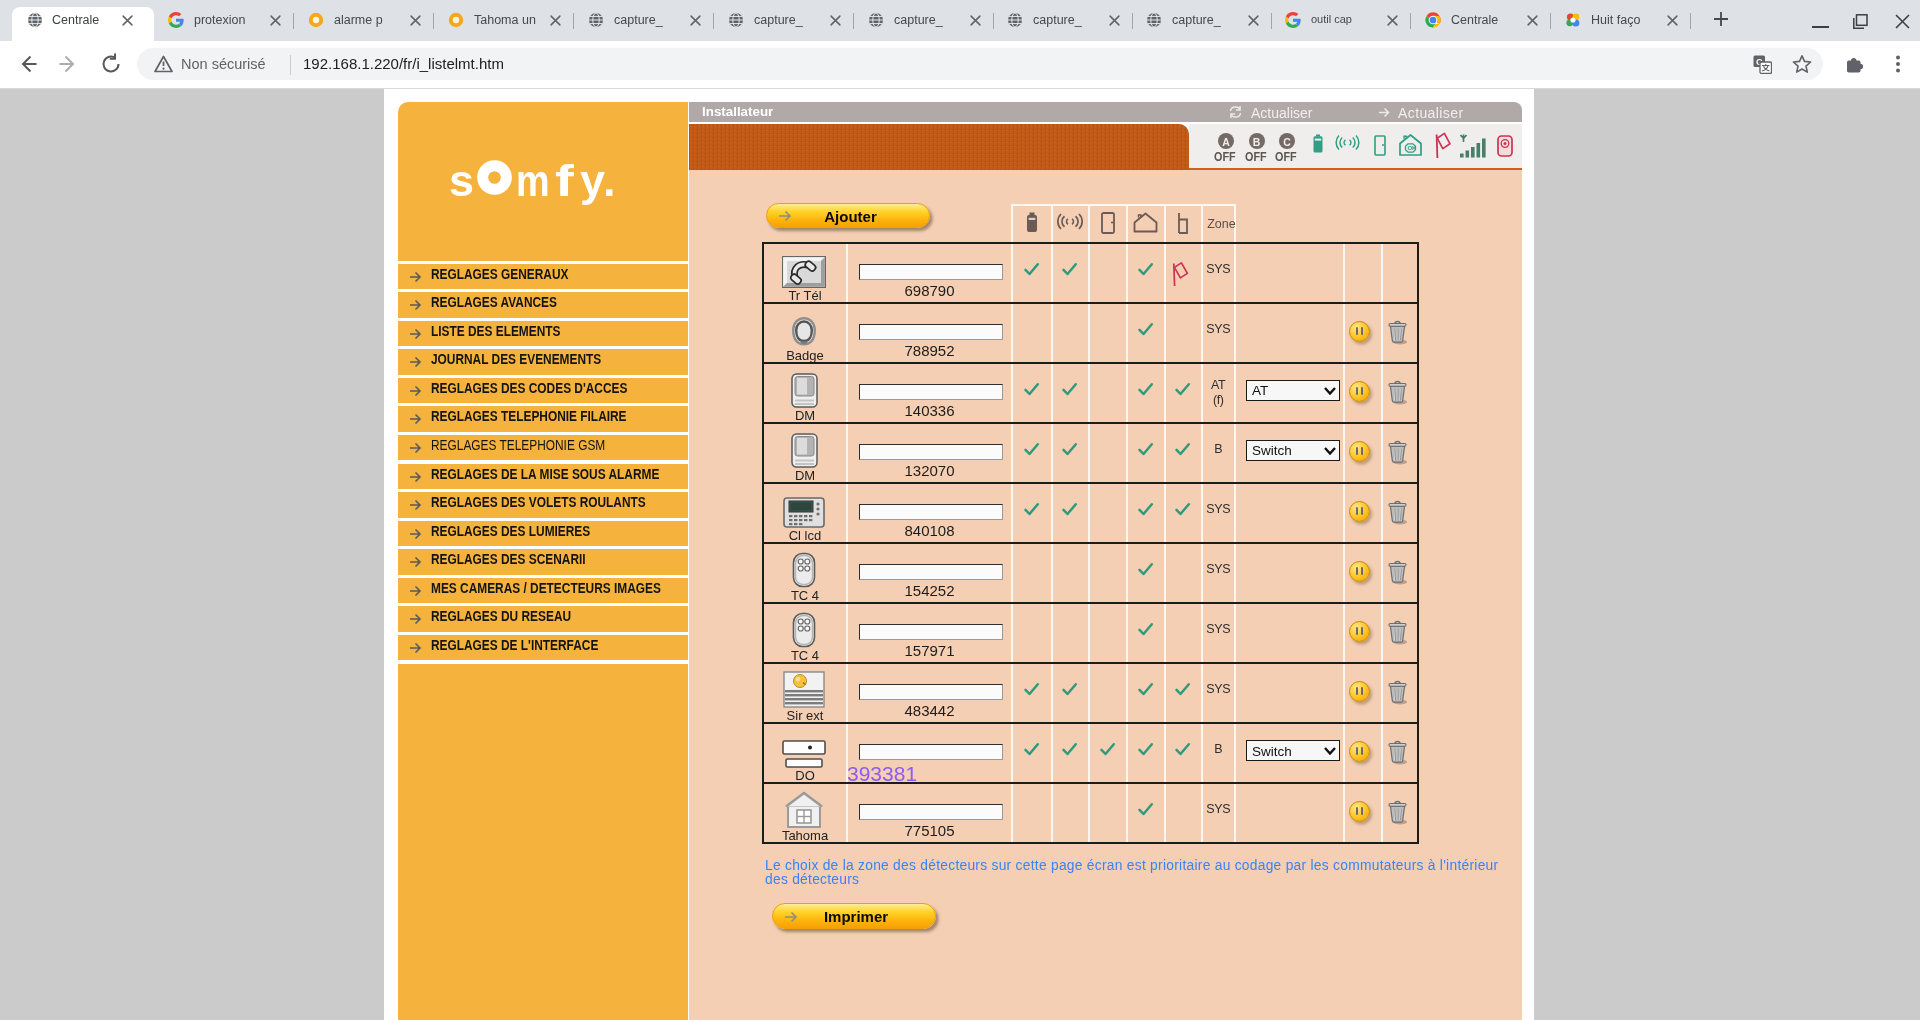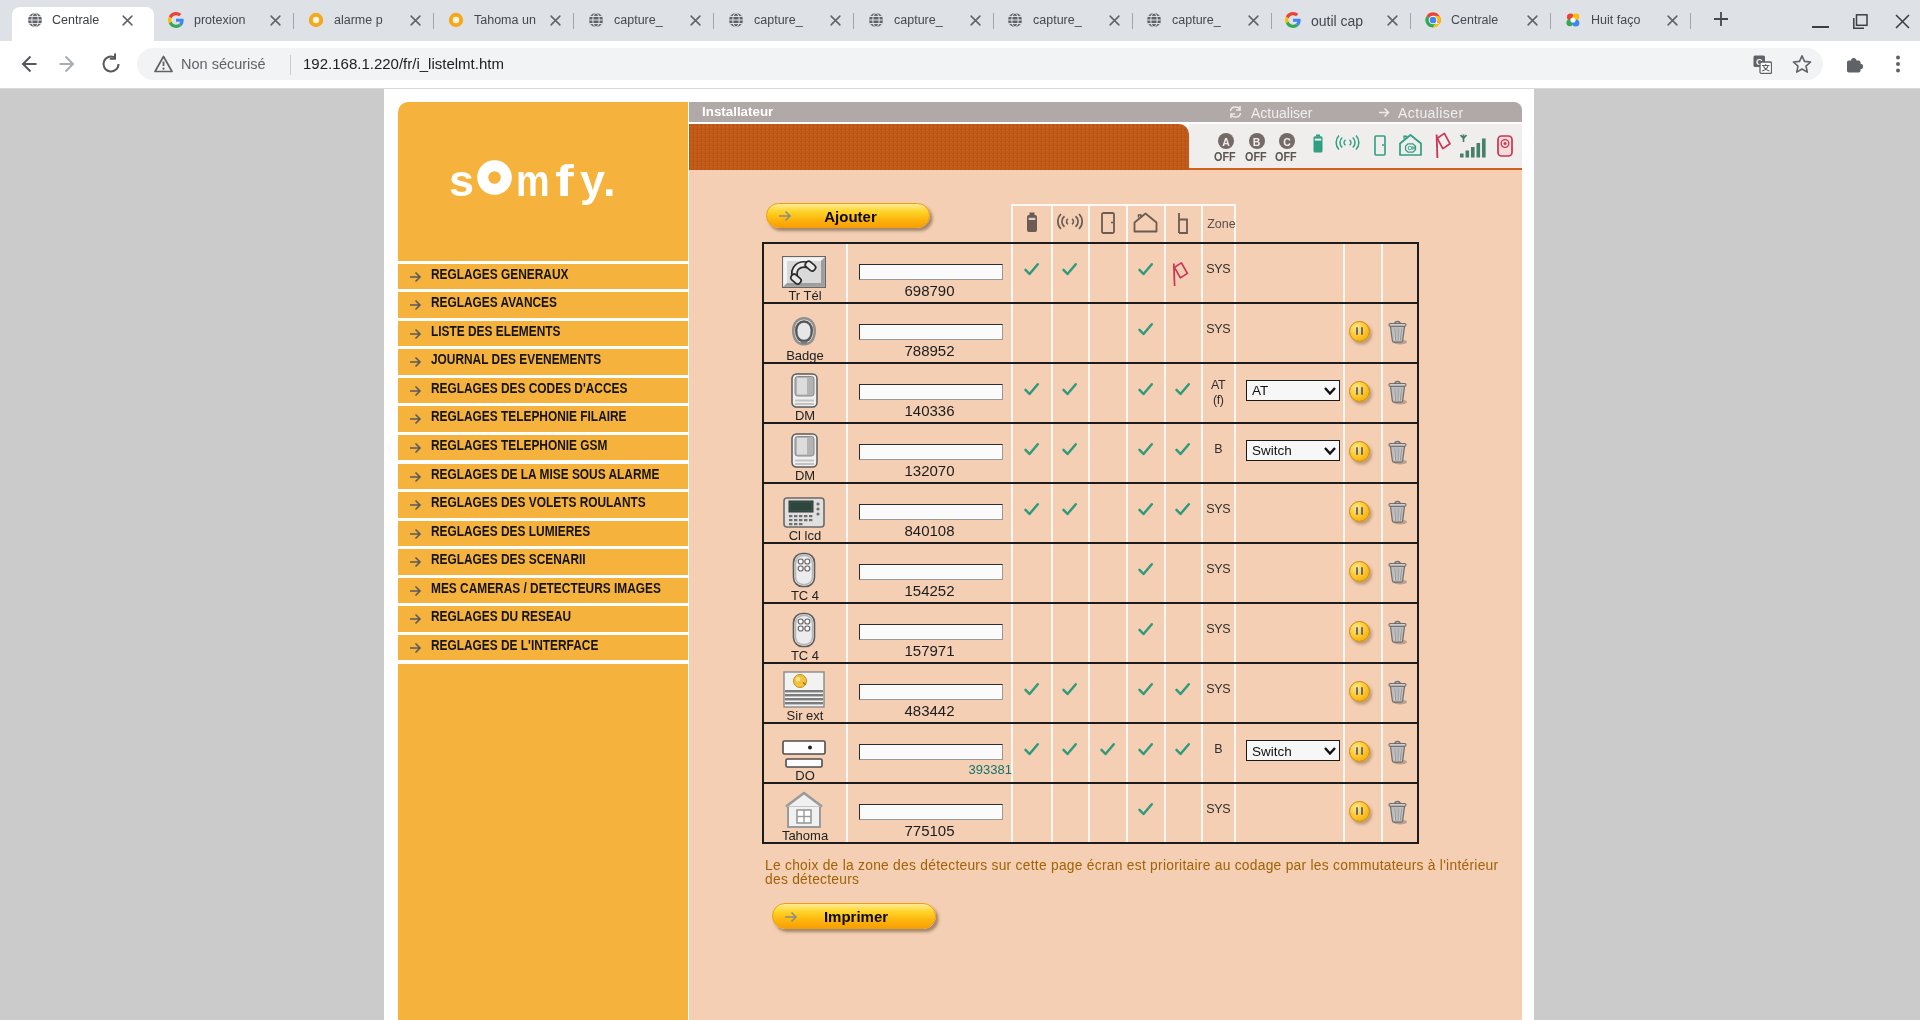--- a/index.html
+++ b/index.html
@@ -111,21 +111,21 @@
 <svg class="a" style="left:1248px;top:15px" width="11" height="11" viewBox="0 0 10 10">
       <path d="M1 1 L9 9 M9 1 L1 9" stroke="#5f6368" stroke-width="1.35" stroke-linecap="round"></path>
     </svg>
 <div class="a" style="left:1271px;top:13px;width:1px;height:16px;background:#9fa5ab"></div>
 <div class="a" style="left:1285px;top:12px"><svg width="16" height="16" viewBox="0 0 48 48">
         <path fill="#EA4335" d="M24 9.5c3.54 0 6.71 1.22 9.21 3.6l6.85-6.85C35.9 2.38 30.47 0 24 0 14.62 0 6.51 5.38 2.56 13.22l7.98 6.19C12.43 13.72 17.74 9.5 24 9.5z"></path>
         <path fill="#4285F4" d="M46.98 24.55c0-1.57-.15-3.09-.38-4.55H24v9.02h12.94c-.58 2.96-2.26 5.48-4.78 7.18l7.73 6c4.51-4.18 7.09-10.36 7.09-17.65z"></path>
         <path fill="#FBBC05" d="M10.53 28.59c-.48-1.45-.76-2.99-.76-4.59s.27-3.14.76-4.59l-7.98-6.19C.92 16.46 0 20.12 0 24c0 3.88.92 7.54 2.56 10.78l7.97-6.19z"></path>
         <path fill="#34A853" d="M24 48c6.48 0 11.93-2.13 15.89-5.81l-7.73-6c-2.15 1.45-4.92 2.3-8.16 2.3-6.26 0-11.57-4.22-13.47-9.91l-7.98 6.19C6.51 42.62 14.62 48 24 48z"></path>
       </svg></div>
-<div class="a" style="left:1311px;top:13px;width:70px;font-size:14px;color:#45494d;overflow:hidden;white-space:nowrap">outil cap</div>
+<div class="a" style="left:1311px;top:13px;width:70px;font-size:11px;color:#45494d;overflow:hidden;white-space:nowrap">outil cap</div>
 <svg class="a" style="left:1387px;top:15px" width="11" height="11" viewBox="0 0 10 10">
       <path d="M1 1 L9 9 M9 1 L1 9" stroke="#5f6368" stroke-width="1.35" stroke-linecap="round"></path>
     </svg>
 <div class="a" style="left:1410px;top:13px;width:1px;height:16px;background:#9fa5ab"></div>
 <div class="a" style="left:1425px;top:12px"><svg width="16" height="16" viewBox="0 0 100 100">
 <circle cx="50" cy="50" r="48" fill="#fff"></circle>
 <path d="M50 2 A48 48 0 0 1 91.6 74 L50 50 Z M50 2 A48 48 0 0 0 8.4 26 L50 50 Z" fill="#EA4335"></path>
 <path d="M8.4 26 A48 48 0 0 0 50 98 L74 56 A28 28 0 0 1 26 36 Z" fill="#34A853"></path>
 <path d="M50 98 A48 48 0 0 0 91.6 74 L66 74 Z" fill="#FBBC05"></path>
 <path d="M91.6 74 A48 48 0 0 0 91.6 26 L50 22 A28 28 0 0 1 74 56 Z" fill="#FBBC05"></path>
@@ -240,21 +240,21 @@
 <div class="a" style="left:431px;top:379.8px;font-size:14.5px;font-weight:bold;color:#141414"><span class="sx" style="transform:scaleX(.82)">REGLAGES DES CODES D'ACCES</span></div>
 <div class="a" style="left:398px;top:406.3px;width:290px;height:25.6px;background:#f5b33e"></div>
 <svg class="a" style="left:409px;top:413.3px" width="13" height="12" viewBox="0 0 13 12">
       <path d="M1 6 H10 M6.5 1.5 L11 6 L6.5 10.5" fill="none" stroke="#5a5a5a" stroke-width="1.6"></path>
     </svg>
 <div class="a" style="left:431px;top:408.3px;font-size:14.5px;font-weight:bold;color:#141414"><span class="sx" style="transform:scaleX(.82)">REGLAGES TELEPHONIE FILAIRE</span></div>
 <div class="a" style="left:398px;top:434.9px;width:290px;height:25.6px;background:#f5b33e"></div>
 <svg class="a" style="left:409px;top:441.9px" width="13" height="12" viewBox="0 0 13 12">
       <path d="M1 6 H10 M6.5 1.5 L11 6 L6.5 10.5" fill="none" stroke="#5a5a5a" stroke-width="1.6"></path>
     </svg>
-<div class="a" style="left:431px;top:436.9px;font-size:14.5px;font-weight:bold;color:#141414"><span class="sx" style="transform:scaleX(.82)">REGLAGES TELEPHONIE GSM</span></div>
+<div class="a" style="left:431px;top:436.9px;font-size:14.5px;font-weight:normal;color:#141414"><span class="sx" style="transform:scaleX(.82)">REGLAGES TELEPHONIE GSM</span></div>
 <div class="a" style="left:398px;top:463.5px;width:290px;height:25.6px;background:#f5b33e"></div>
 <svg class="a" style="left:409px;top:470.5px" width="13" height="12" viewBox="0 0 13 12">
       <path d="M1 6 H10 M6.5 1.5 L11 6 L6.5 10.5" fill="none" stroke="#5a5a5a" stroke-width="1.6"></path>
     </svg>
 <div class="a" style="left:431px;top:465.5px;font-size:14.5px;font-weight:bold;color:#141414"><span class="sx" style="transform:scaleX(.82)">REGLAGES DE LA MISE SOUS ALARME</span></div>
 <div class="a" style="left:398px;top:492.1px;width:290px;height:25.6px;background:#f5b33e"></div>
 <svg class="a" style="left:409px;top:499.1px" width="13" height="12" viewBox="0 0 13 12">
       <path d="M1 6 H10 M6.5 1.5 L11 6 L6.5 10.5" fill="none" stroke="#5a5a5a" stroke-width="1.6"></path>
     </svg>
 <div class="a" style="left:431px;top:494.1px;font-size:14.5px;font-weight:bold;color:#141414"><span class="sx" style="transform:scaleX(.82)">REGLAGES DES VOLETS ROULANTS</span></div>
@@ -686,21 +686,21 @@
 <path d="M8 4.5 C8 1.8 13 1.8 13 4.5" fill="none" stroke="#6e6e6e" stroke-width="1.5"></path>
 </svg></div>
 <div class="a" style="left:761.5px;top:721.9px;width:657.5px;height:2px;background:#1c1c1c"></div>
 <div class="a" style="left:782.2px;top:739.9px"><svg width="44" height="28" viewBox="0 0 44 28">
 <rect x="1" y="1" width="42" height="13" rx="1.5" fill="#fdfdfd" stroke="#4e4e4e" stroke-width="1.6"></rect>
 <circle cx="28" cy="7.5" r="2" fill="#222"></circle>
 <rect x="4" y="19" width="36" height="8" rx="1.5" fill="#fdfdfd" stroke="#4e4e4e" stroke-width="1.6"></rect>
       </svg></div>
 <div class="a" style="left:762px;top:767.9px;width:86px;text-align:center;font-size:13px;color:#222">DO</div>
 <div class="a" style="left:858.5px;top:743.9px;width:144px;height:16px;background:#fbfbfb;border:1px solid #2e2e2e;border-right-color:#999;border-bottom-color:#999"></div>
-<div class="a" style="left:847px;top:762.4px;width:165px;text-align:right;font-size:13px;color:#0f766e">393381</div>
+<div class="a" style="left:847px;top:762.4px;width:165px;text-align:left;font-size:21px;color:#8b5cf6">393381</div>
 <div class="a" style="left:1022.8px;top:741.9px"><svg width="17" height="14" viewBox="0 0 17 14">
         <path d="M2.5 7.8 L6.5 12 L14.8 2.2" stroke="#2f9b7c" stroke-width="2.5" fill="none" stroke-linecap="round" stroke-linejoin="round"></path>
       </svg></div>
 <div class="a" style="left:1061.0px;top:741.9px"><svg width="17" height="14" viewBox="0 0 17 14">
         <path d="M2.5 7.8 L6.5 12 L14.8 2.2" stroke="#2f9b7c" stroke-width="2.5" fill="none" stroke-linecap="round" stroke-linejoin="round"></path>
       </svg></div>
 <div class="a" style="left:1098.5px;top:741.9px"><svg width="17" height="14" viewBox="0 0 17 14">
         <path d="M2.5 7.8 L6.5 12 L14.8 2.2" stroke="#2f9b7c" stroke-width="2.5" fill="none" stroke-linecap="round" stroke-linejoin="round"></path>
       </svg></div>
 <div class="a" style="left:1136.5px;top:741.9px"><svg width="17" height="14" viewBox="0 0 17 14">
@@ -745,18 +745,18 @@
     <div class="a" style="left:1355.6px;top:806.9px;width:2.6px;height:8.5px;background:#6a6a72;border-radius:1px"></div>
     <div class="a" style="left:1360.8px;top:806.9px;width:2.6px;height:8.5px;background:#6a6a72;border-radius:1px"></div>
 <div class="a" style="left:1387.0px;top:798.9px"><svg width="22" height="26" viewBox="0 0 22 26">
 <ellipse cx="13" cy="23" rx="7" ry="2.6" fill="rgba(100,88,76,.38)"></ellipse>
 <path d="M3.5 7.5 L5.3 21.5 C5.45 22.7 6.2 23.2 7 23.2 H14 C14.8 23.2 15.55 22.7 15.7 21.5 L17.5 7.5 Z" fill="#bdbdbd" stroke="#6e6e6e" stroke-width="1.2"></path>
 <path d="M7.2 9.5 L8 21.2 M10.5 9.5 V21.2 M13.8 9.5 L13 21.2" stroke="#898989" stroke-width="1.8"></path>
 <path d="M6.8 9.5 L7.6 21.2 M10.1 9.5 V21.2 M13.4 9.5 L12.6 21.2" stroke="#e8e8e8" stroke-width="0.8"></path>
 <rect x="2" y="4.5" width="17" height="2.8" rx="1.2" fill="#cdcdcd" stroke="#6e6e6e" stroke-width="1.1"></rect>
 <path d="M8 4.5 C8 1.8 13 1.8 13 4.5" fill="none" stroke="#6e6e6e" stroke-width="1.5"></path>
 </svg></div>
-<div class="a" style="left:765px;top:859px;width:760px;font-size:13.8px;color:#a16207;line-height:14.3px;letter-spacing:.27px">Le choix de la zone des détecteurs sur cette page écran est prioritaire au codage par les commutateurs à l'intérieur<br>des détecteurs</div>
+<div class="a" style="left:765px;top:859px;width:760px;font-size:13.8px;color:#3b82f6;line-height:14.3px;letter-spacing:.27px">Le choix de la zone des détecteurs sur cette page écran est prioritaire au codage par les commutateurs à l'intérieur<br>des détecteurs</div>
 <div class="a" style="left:771.5px;top:903px;width:164px;height:25.5px;border-radius:13px;background:linear-gradient(#ffec9a, #ffd42a 32%, #fdb50d 68%, #f99f04);border:1px solid #eda00c;box-shadow:2.5px 3px 3px rgba(110,85,60,.6)"></div>
     <svg class="a" style="left:783.5px;top:910.5px" width="15" height="12" viewBox="0 0 15 12">
       <path d="M1 6 H12 M7.5 1.5 L12 6 L7.5 10.5" fill="none" stroke="#8c8c84" stroke-width="1.6"></path>
     </svg>
     <div class="a" style="left:771.5px;top:908px;width:164px;text-align:center;font-size:15px;font-weight:bold;color:#0a0a0a;padding-left:5px">Imprimer</div>
 </div>
 </body></html>

